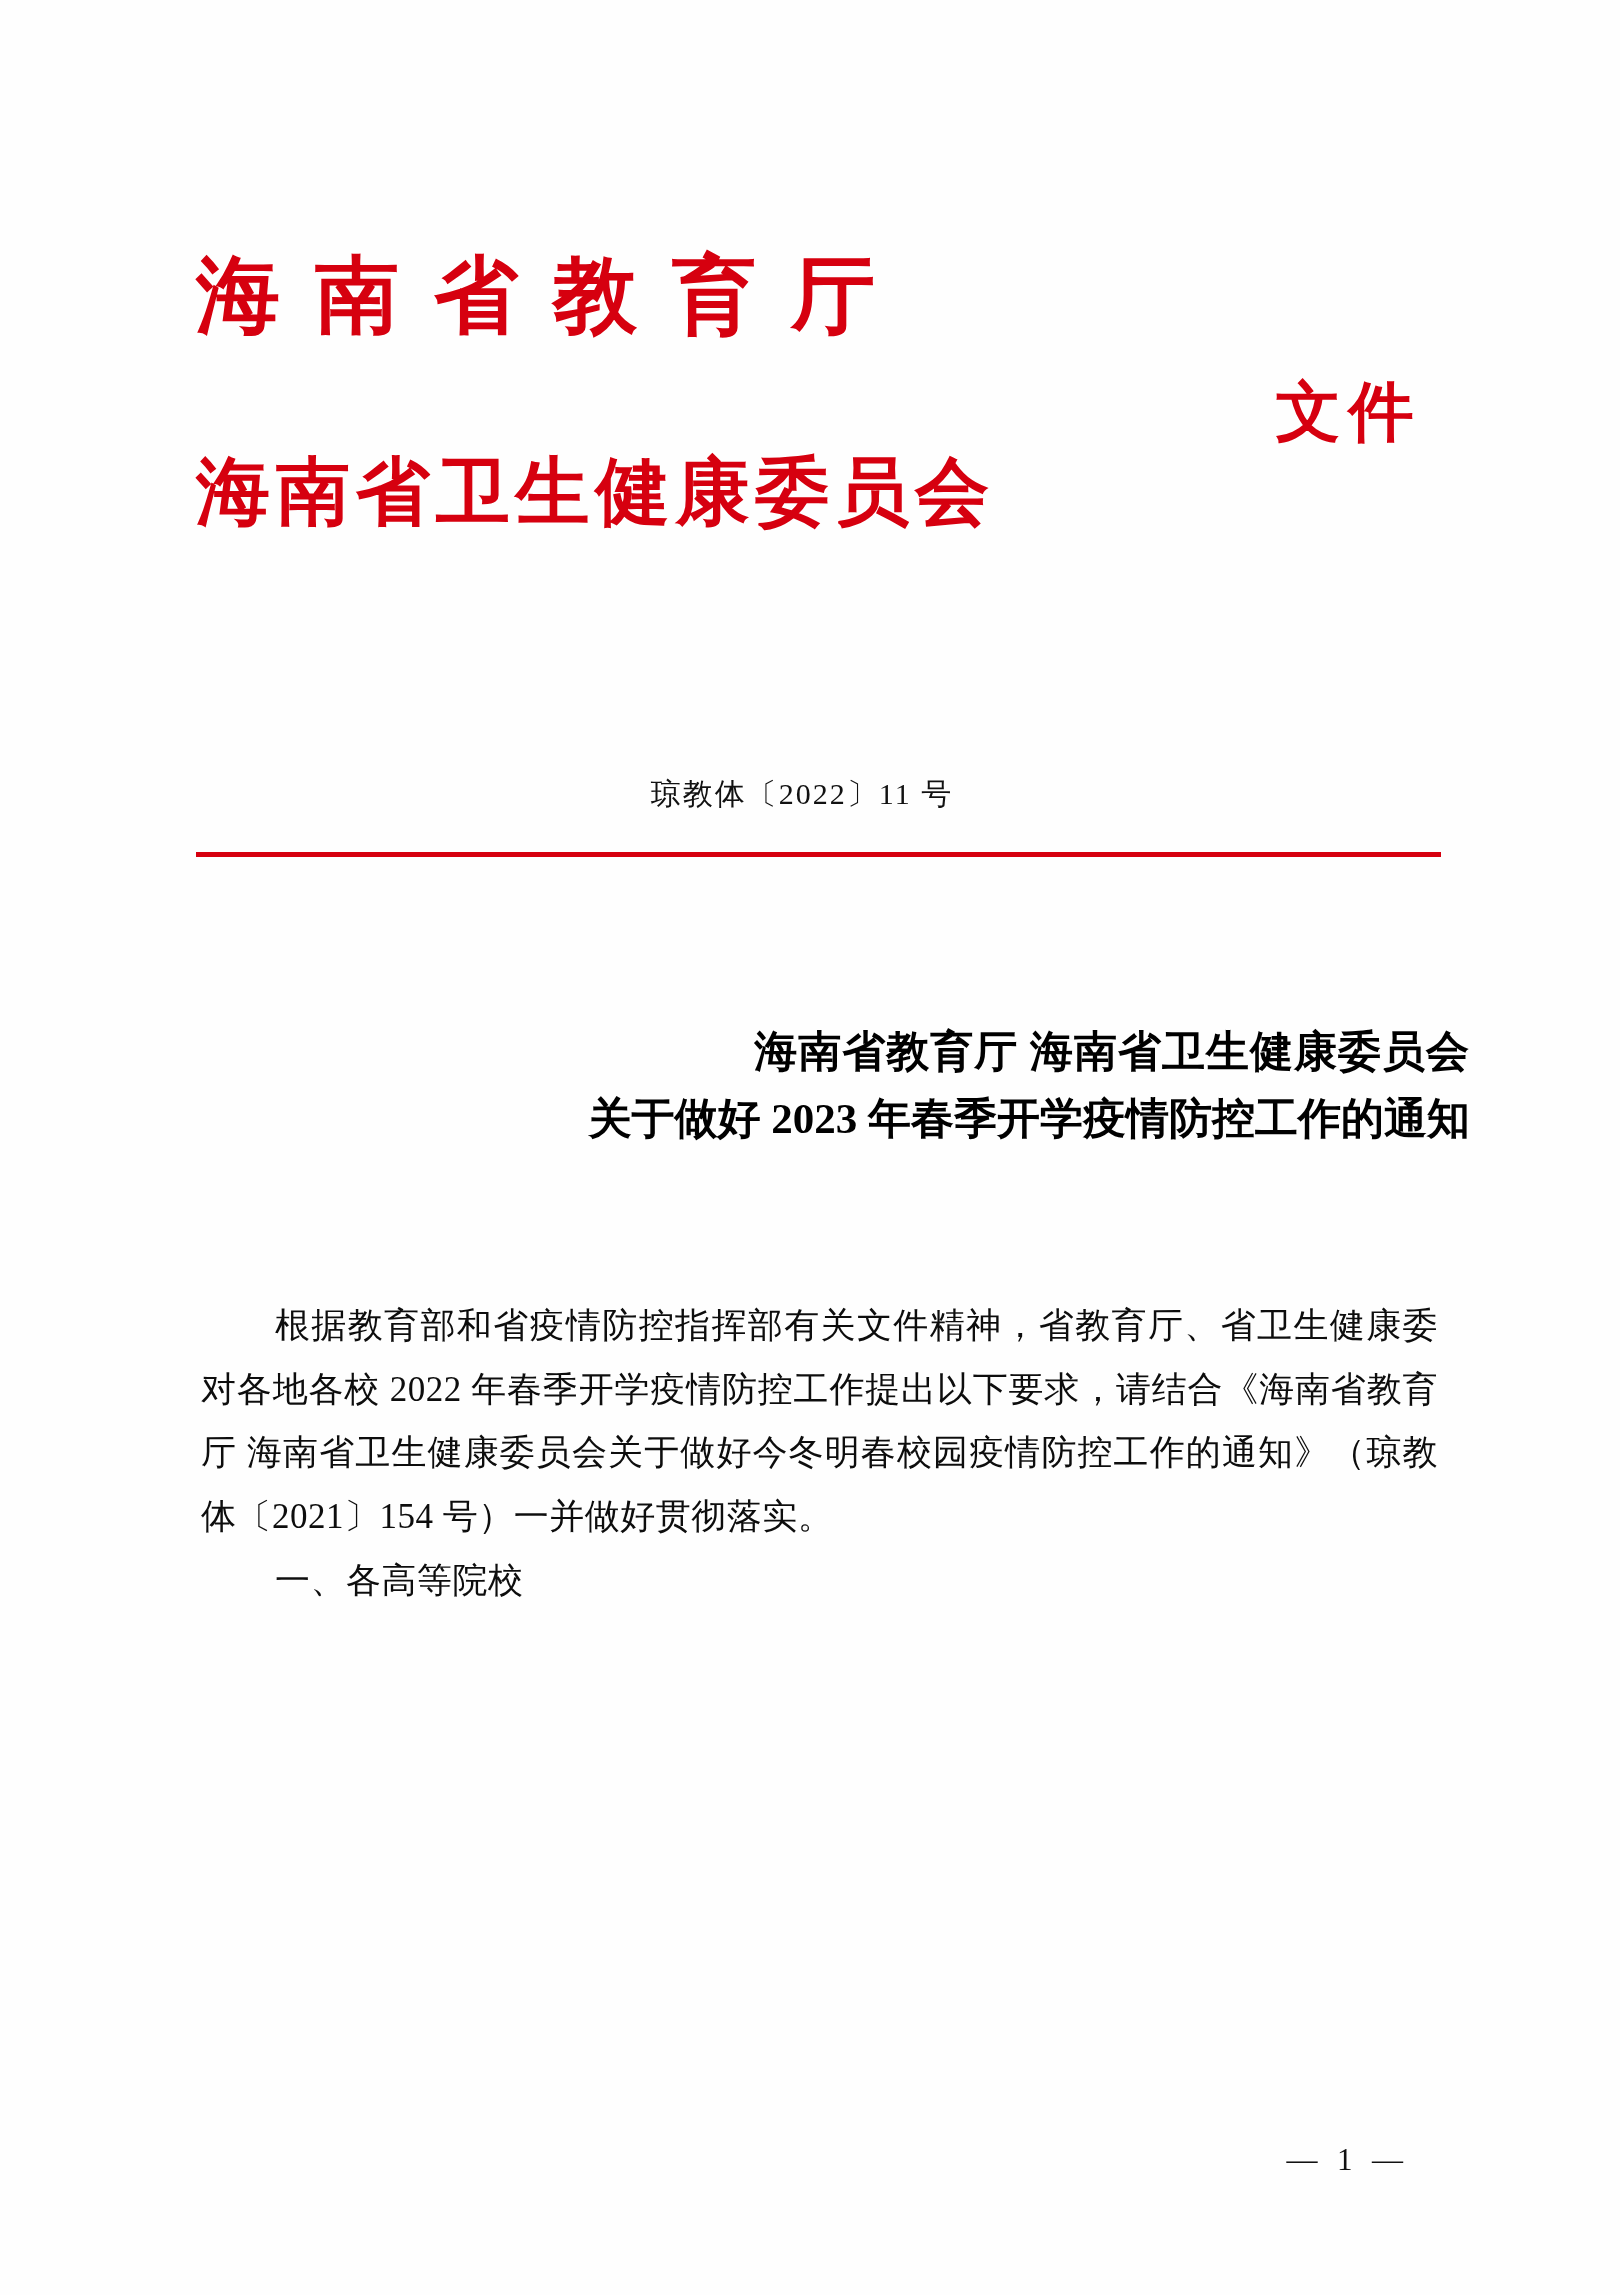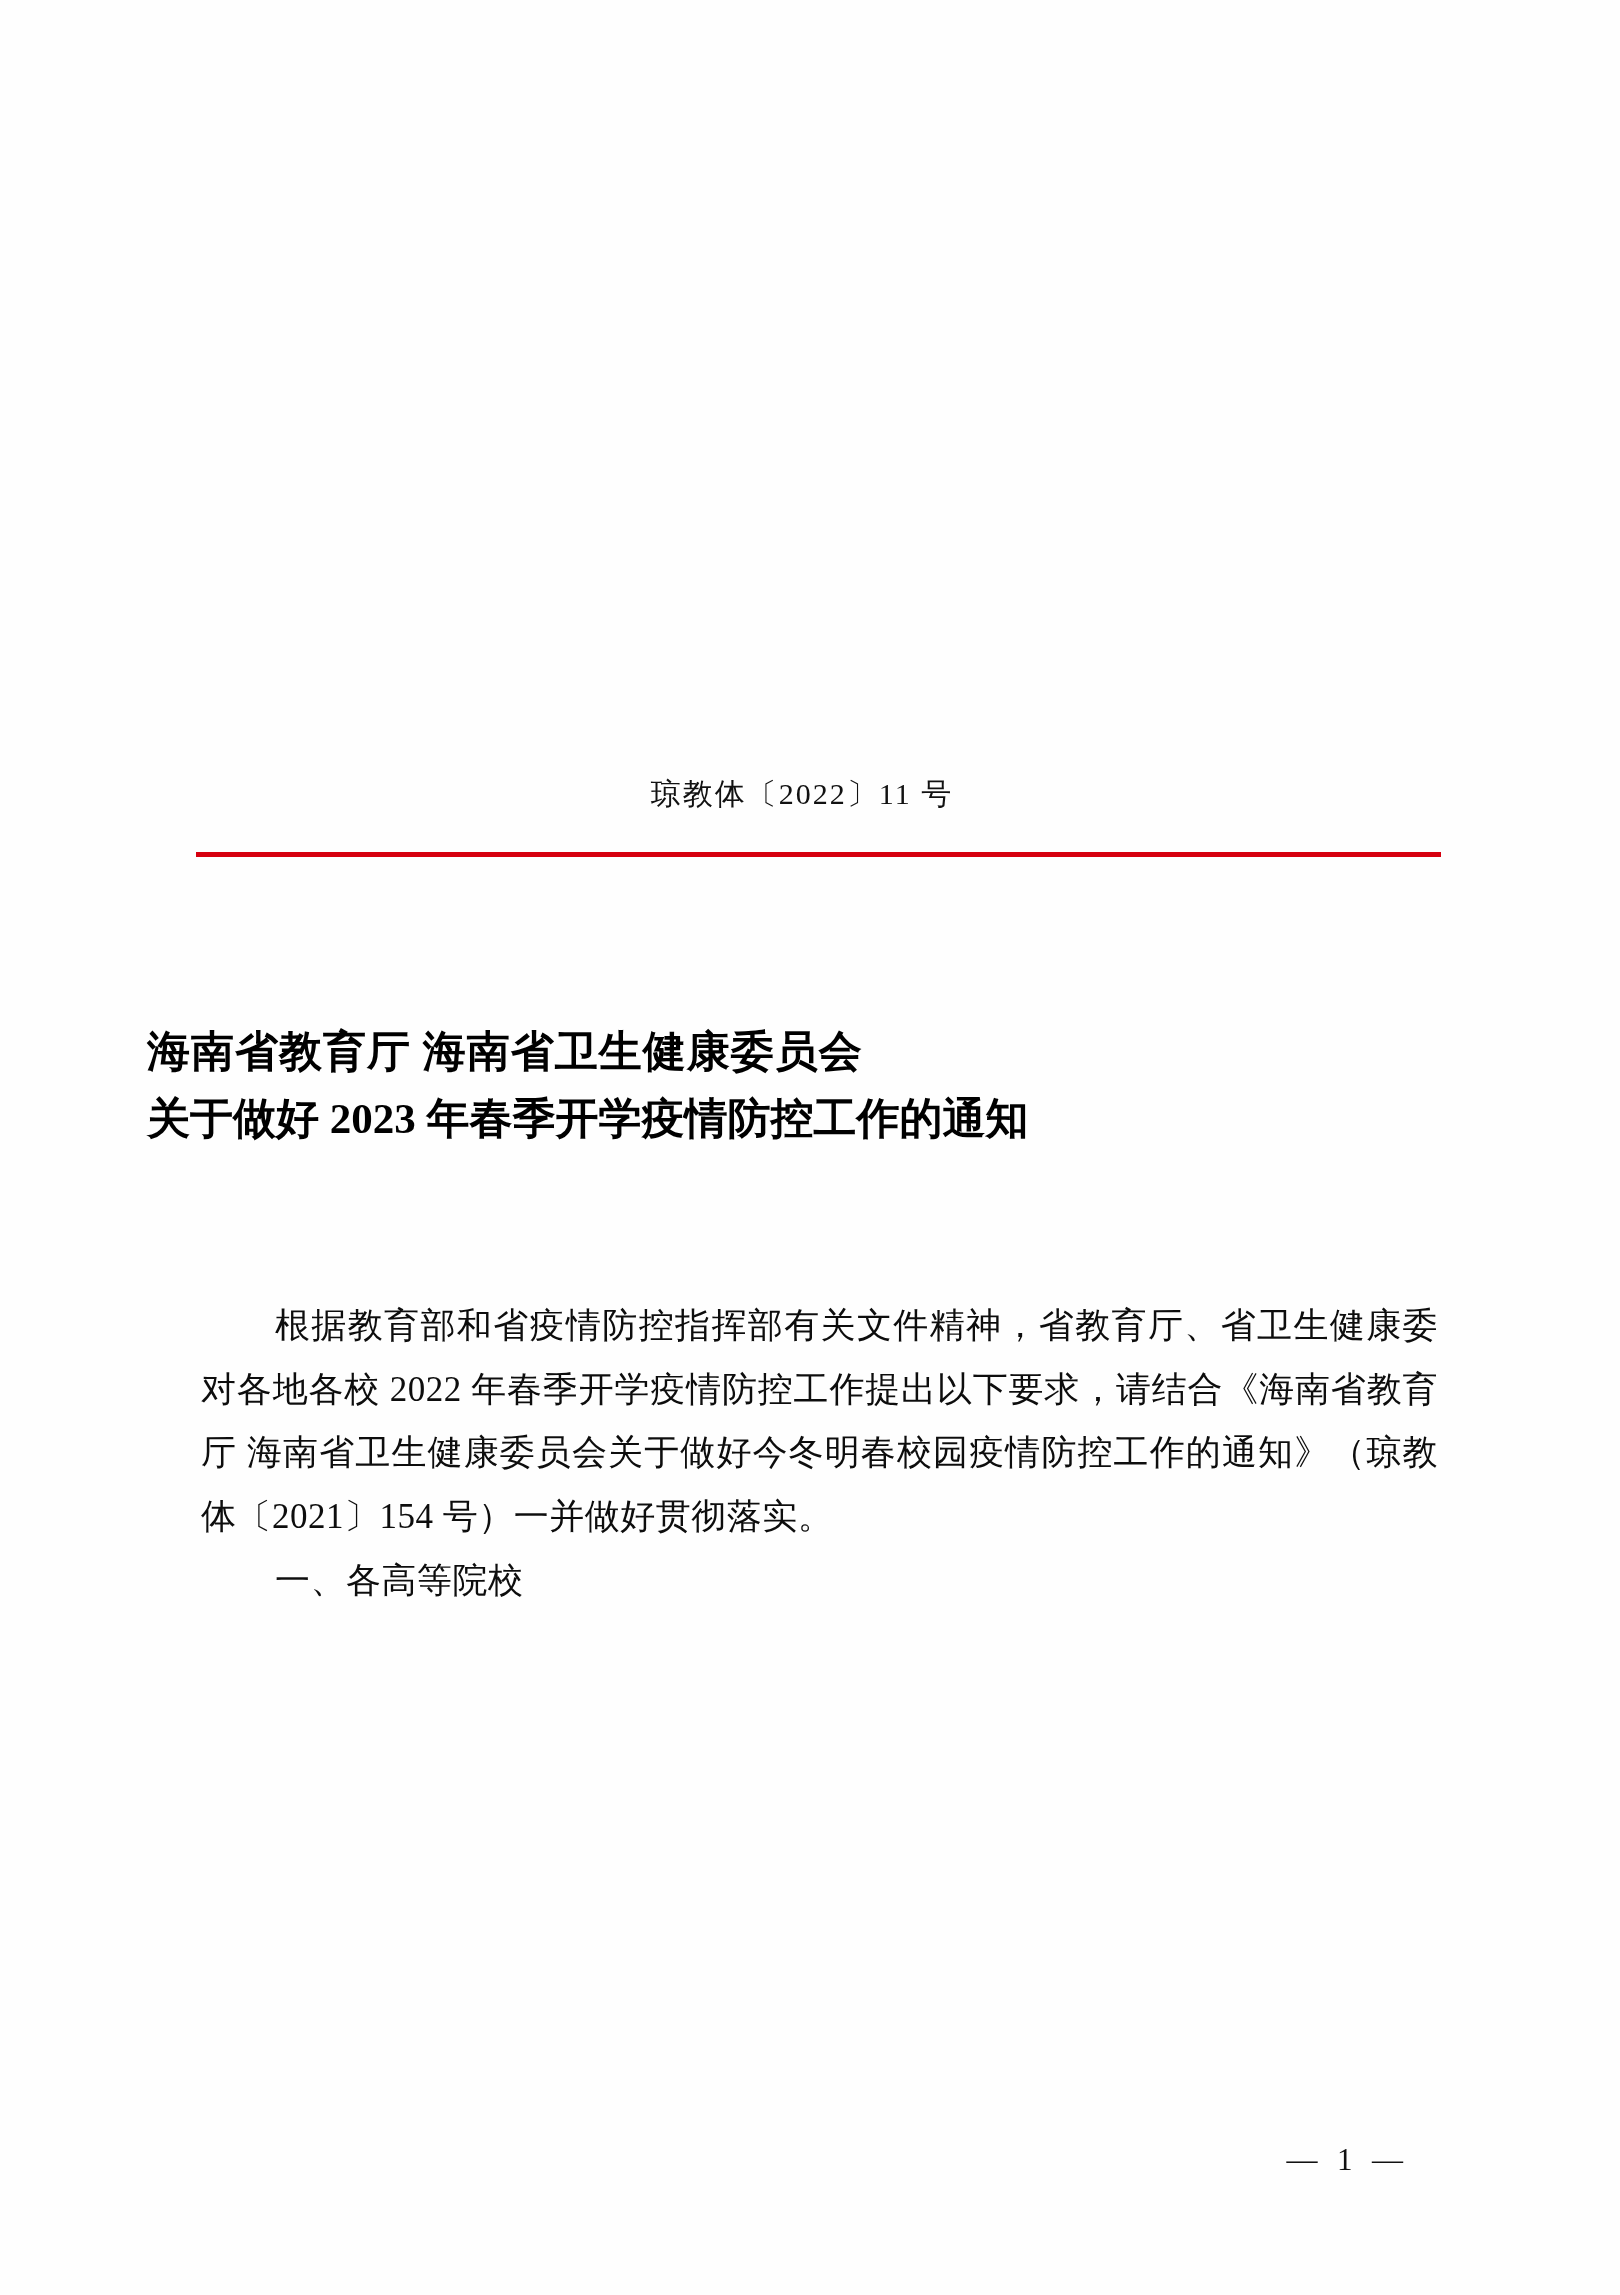--- a/index.html
+++ b/index.html
@@ -77,24 +77,24 @@
     left: 196px;
     top: 852px;
     width: 1245px;
     height: 4.9px;
     background: #d6000f;
   }
 
   
   .title-block {
     position: absolute;
-    left: 147px;
+    left: 157px;
     width: 1313px;
     top: 1019px;
-    text-align: left;
+    text-align: right;
     font-weight: bold;
     font-size: 43px;
     line-height: 1.55;
     letter-spacing: 1px;
     color: #000;
   }
   .title-line2 {
     letter-spacing: 0px;
   }
 
@@ -125,20 +125,27 @@
     font-size: 31px;
     letter-spacing: 5.9px;
     color: #111;
   }
 </style>
 </head>
 <body>
 
 <div class="page">
 
+  <div class="letterhead">
+    <div class="lh-line1">海南省教育厅</div>
+    <div class="lh-row2">
+      <div class="lh-wenjian">文件</div>
+    </div>
+    <div class="lh-line3">海南省卫生健康委员会</div>
+  </div>
 
   <div class="docnum">琼教体〔2022〕11 号</div>
 
   <div class="red-rule"></div>
 
   <div class="title-block">
     <div>海南省教育厅   海南省卫生健康委员会</div>
     <div class="title-line2">关于做好 2023 年春季开学疫情防控工作的通知</div>
   </div>
 

